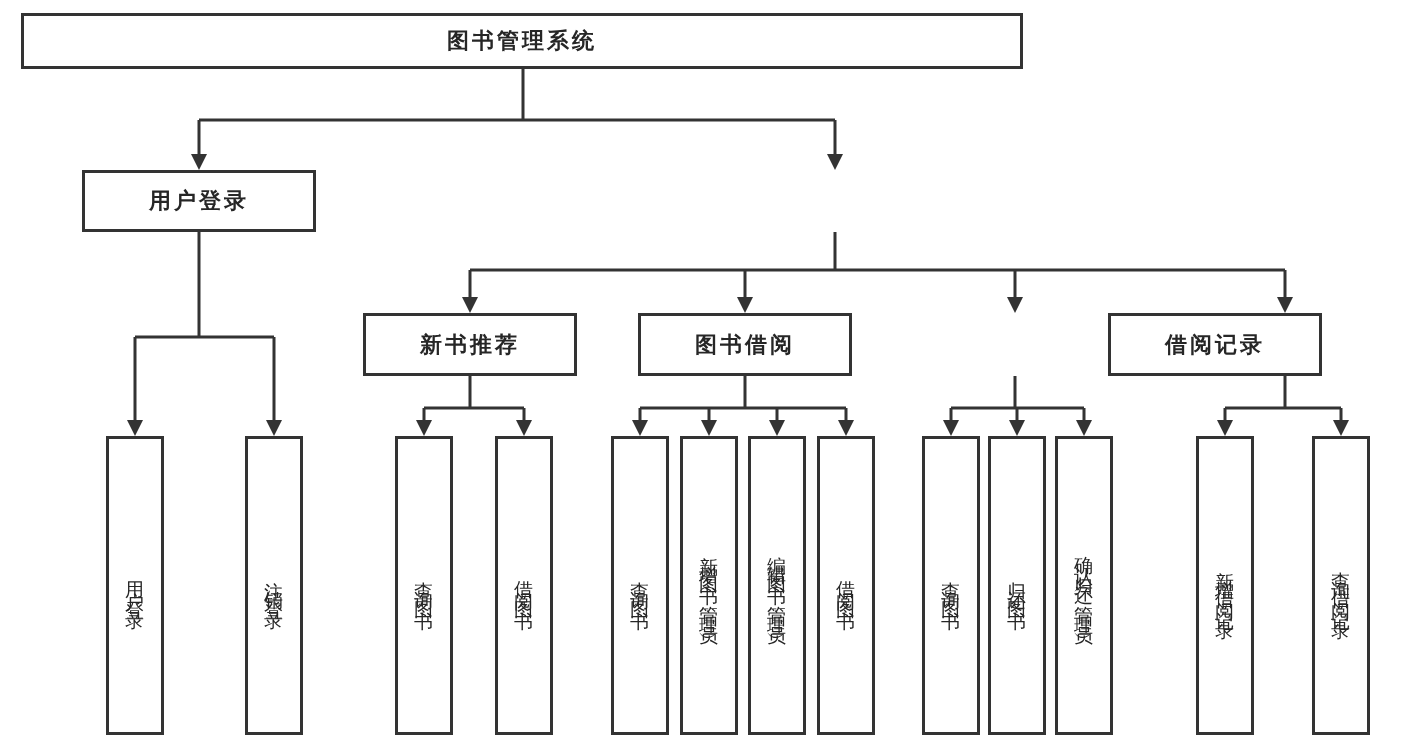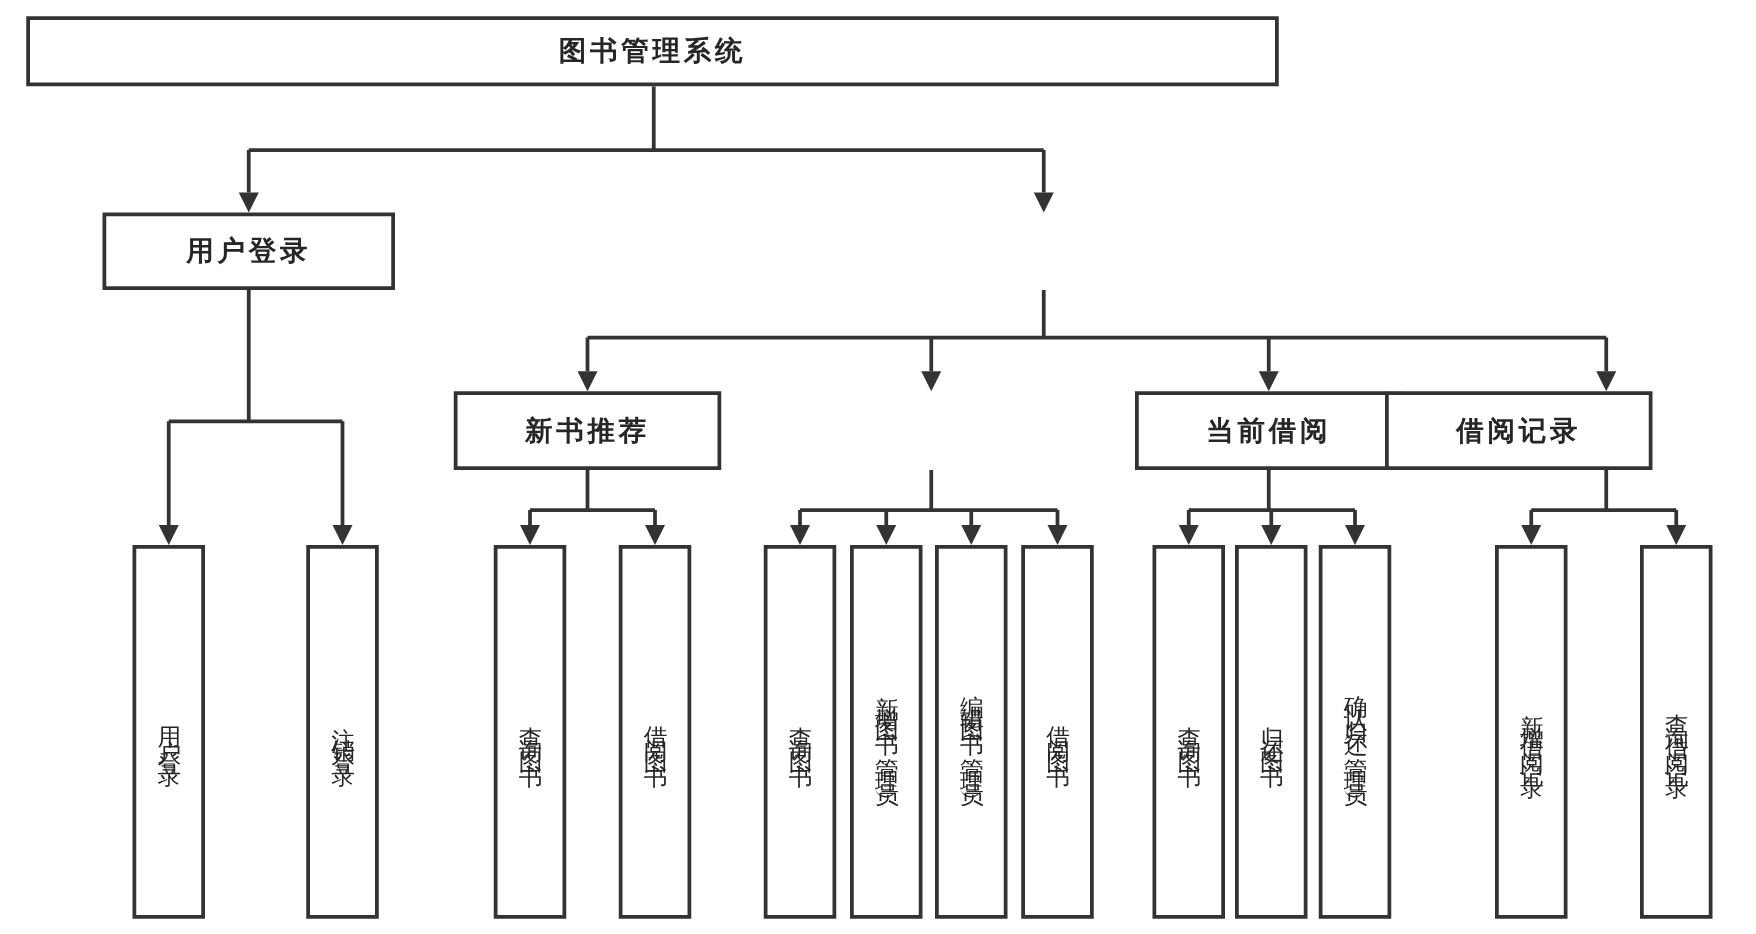--- a/index.html
+++ b/index.html
@@ -119,21 +119,21 @@
          M1076 420 L1092 420 L1084 436 Z
          M1217 420 L1233 420 L1225 436 Z
          M1333 420 L1349 420 L1341 436 Z" fill="#333333" stroke="none"></path>
   </svg>
 
   <div class="box h top" style="left:21px; top:13px; width:1002px; height:56px;">图书管理系统</div>
 
   <div class="box h" style="left:82px; top:170px; width:234px; height:62px;">用户登录</div>
 
   <div class="box h" style="left:363px; top:313px; width:214px; height:63px;">新书推荐</div>
-  <div class="box h" style="left:908px; top:313px; width:214px; height:63px;">当前借阅</div>
+  <div class="box h" style="left:638px; top:313px; width:214px; height:63px;">图书借阅</div>
   <div class="box h" style="left:1108px; top:313px; width:214px; height:63px;">借阅记录</div>
 
   <div class="box v" style="left:106px; top:436px; width:58px; height:299px;">用户登录</div>
   <div class="box v" style="left:245px; top:436px; width:58px; height:299px;">注销登录</div>
 
   <div class="box v" style="left:395px; top:436px; width:58px; height:299px;">查询图书</div>
   <div class="box v" style="left:495px; top:436px; width:58px; height:299px;">借阅图书</div>
 
   <div class="box v" style="left:611px; top:436px; width:58px; height:299px;">查询图书</div>
   <div class="box v" style="left:680px; top:436px; width:58px; height:299px;">新增图书（管理员）</div>

